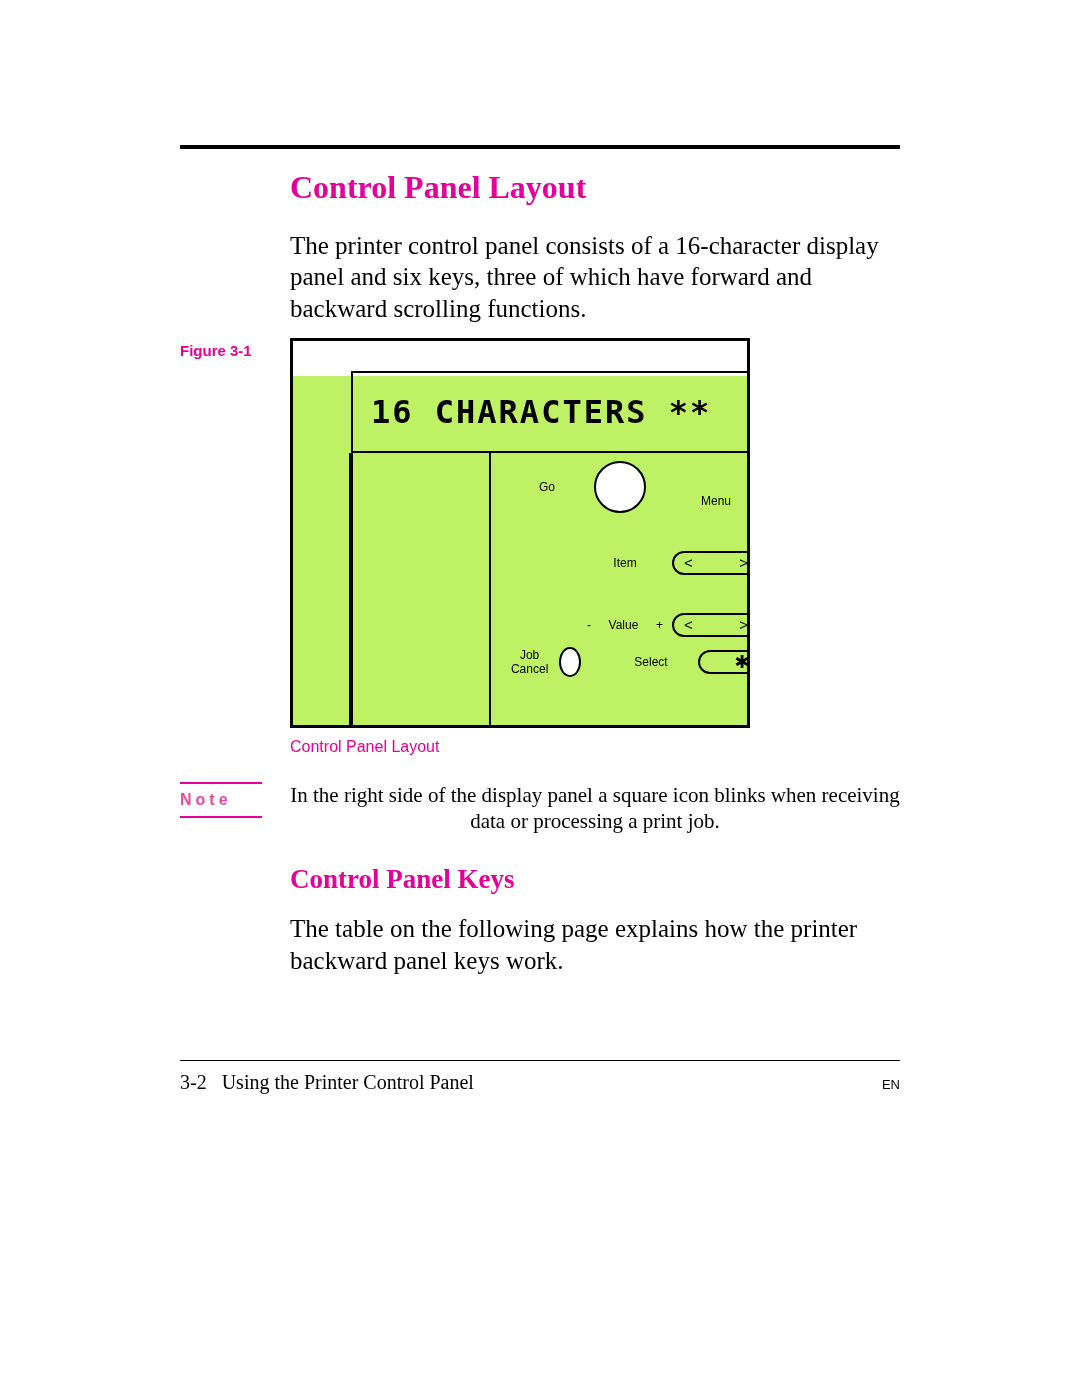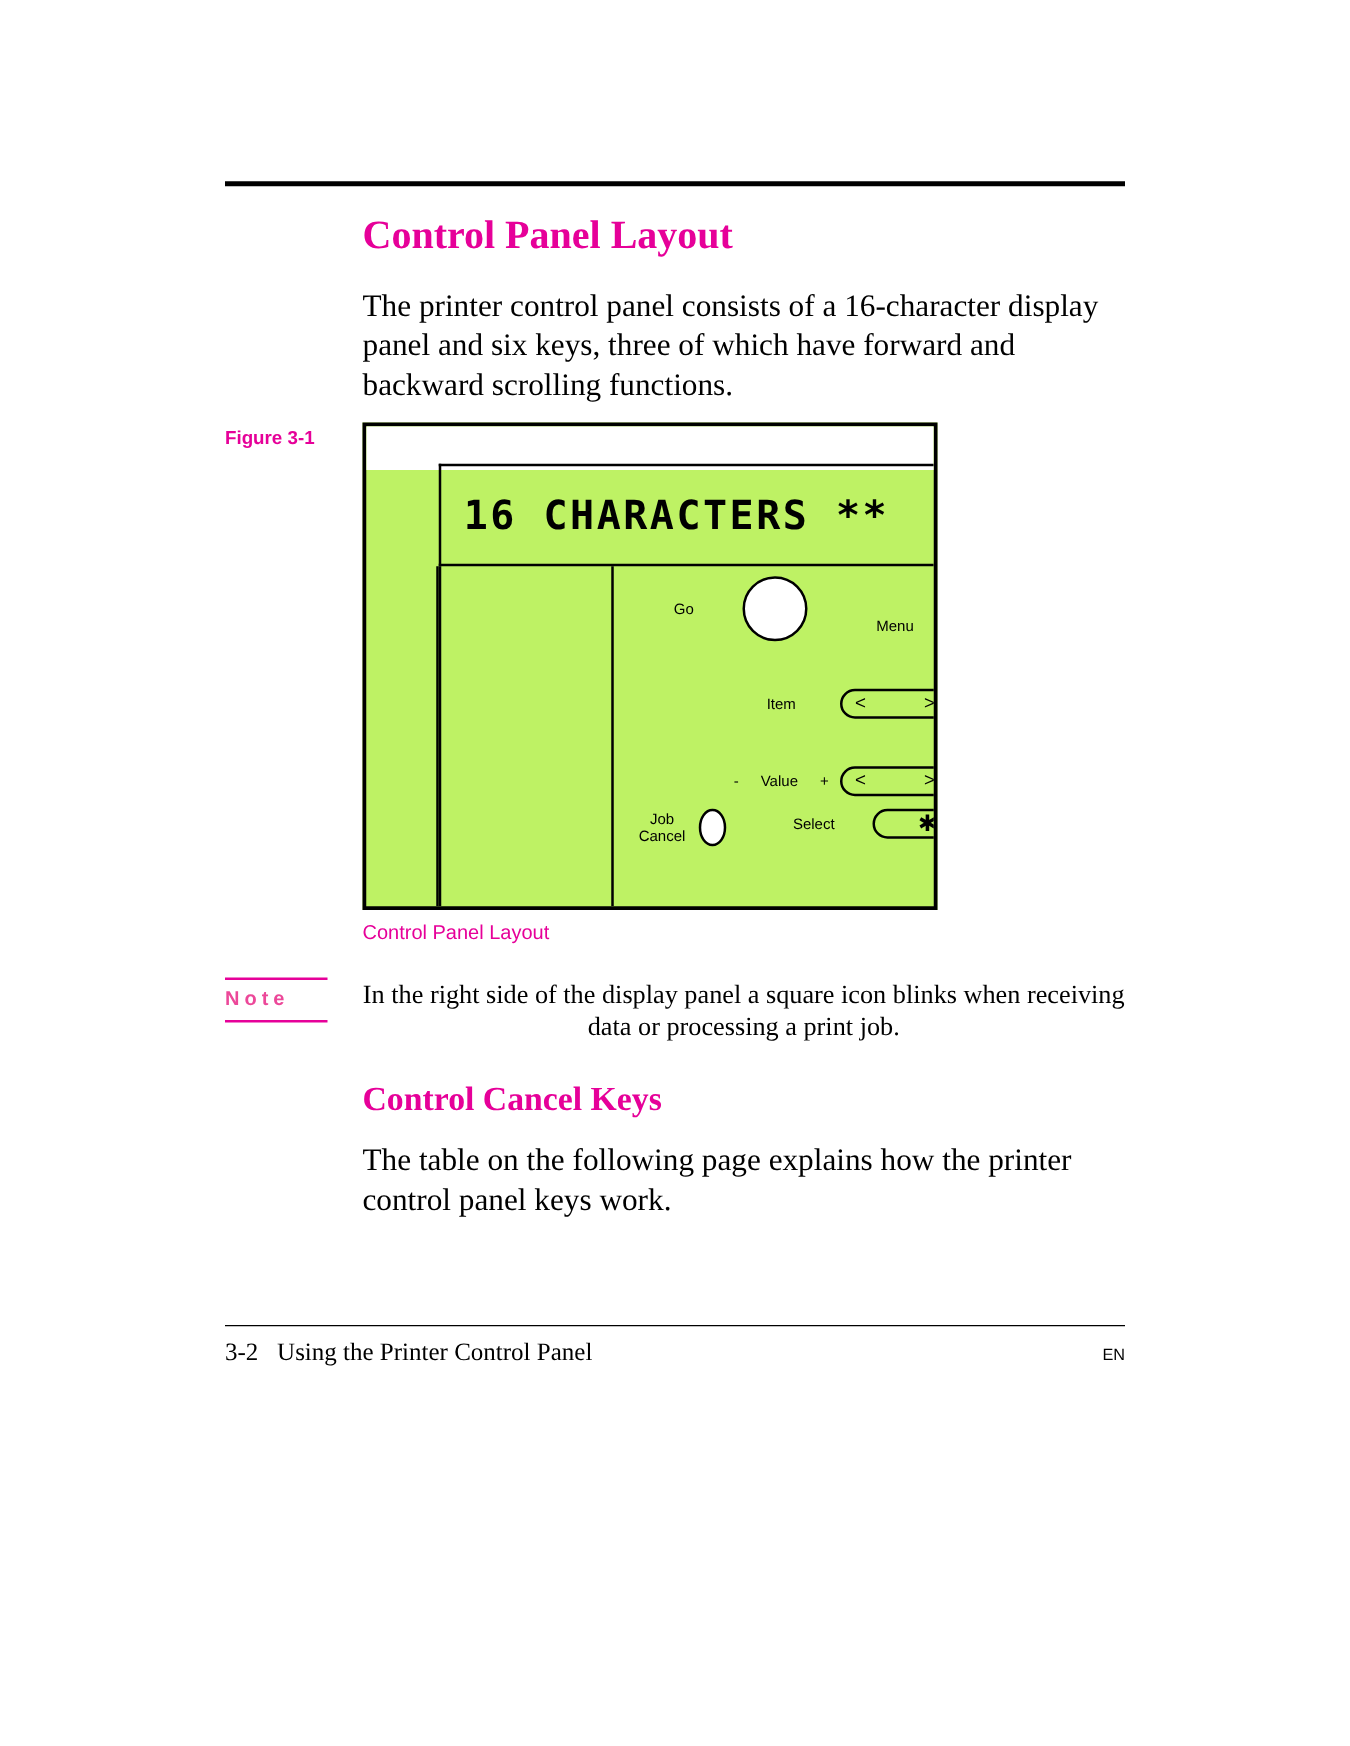--- a/index.html
+++ b/index.html
@@ -294,21 +294,21 @@
                   <span>Value</span>
                   <span>+</span>
                 </div>
                 <div class="pill-btn">
                   <span>&lt;</span>
                   <span>&gt;</span>
                 </div>
               </div>
             </div>
 
-            <div class="btn-row" style="align-items:flex-start;">
+            <div class="btn-row" style="align-items:center;">
               <div class="btn-block" style="width:78px;">
                 <div class="btn-label" style="width:78px;">Job Cancel</div>
                 <div class="circle-btn small"></div>
               </div>
               <div class="btn-block">
                 <div class="btn-label">Select</div>
                 <div class="pill-btn center">
                   <span>✱</span>
                 </div>
               </div>
@@ -321,22 +321,22 @@
   </div>
 
   <div class="note-row">
     <div class="note-label-wrap">
       <span class="note-label">Note</span>
     </div>
     <div class="note-text">In the right side of the display panel a square icon blinks when receiving data or processing a print job.</div>
   </div>
 
   <div class="content-col">
-    <h2 class="subsection">Control Cancel Keys</h2>
-    <p class="body">The table on the following page explains how the printer control panel keys work.</p>
+    <h2 class="subsection">Control Panel Keys</h2>
+    <p class="body">The table on the following page explains how the printer backward panel keys work.</p>
   </div>
 </div>
 
 <div class="footer">
   <div class="footer-rule"></div>
   <div class="footer-line">
     <span>
       <span>3-2</span>&nbsp;&nbsp;&nbsp;<span>Using the Printer Control Panel</span>
     </span>
     <span class="footer-right">EN</span>

